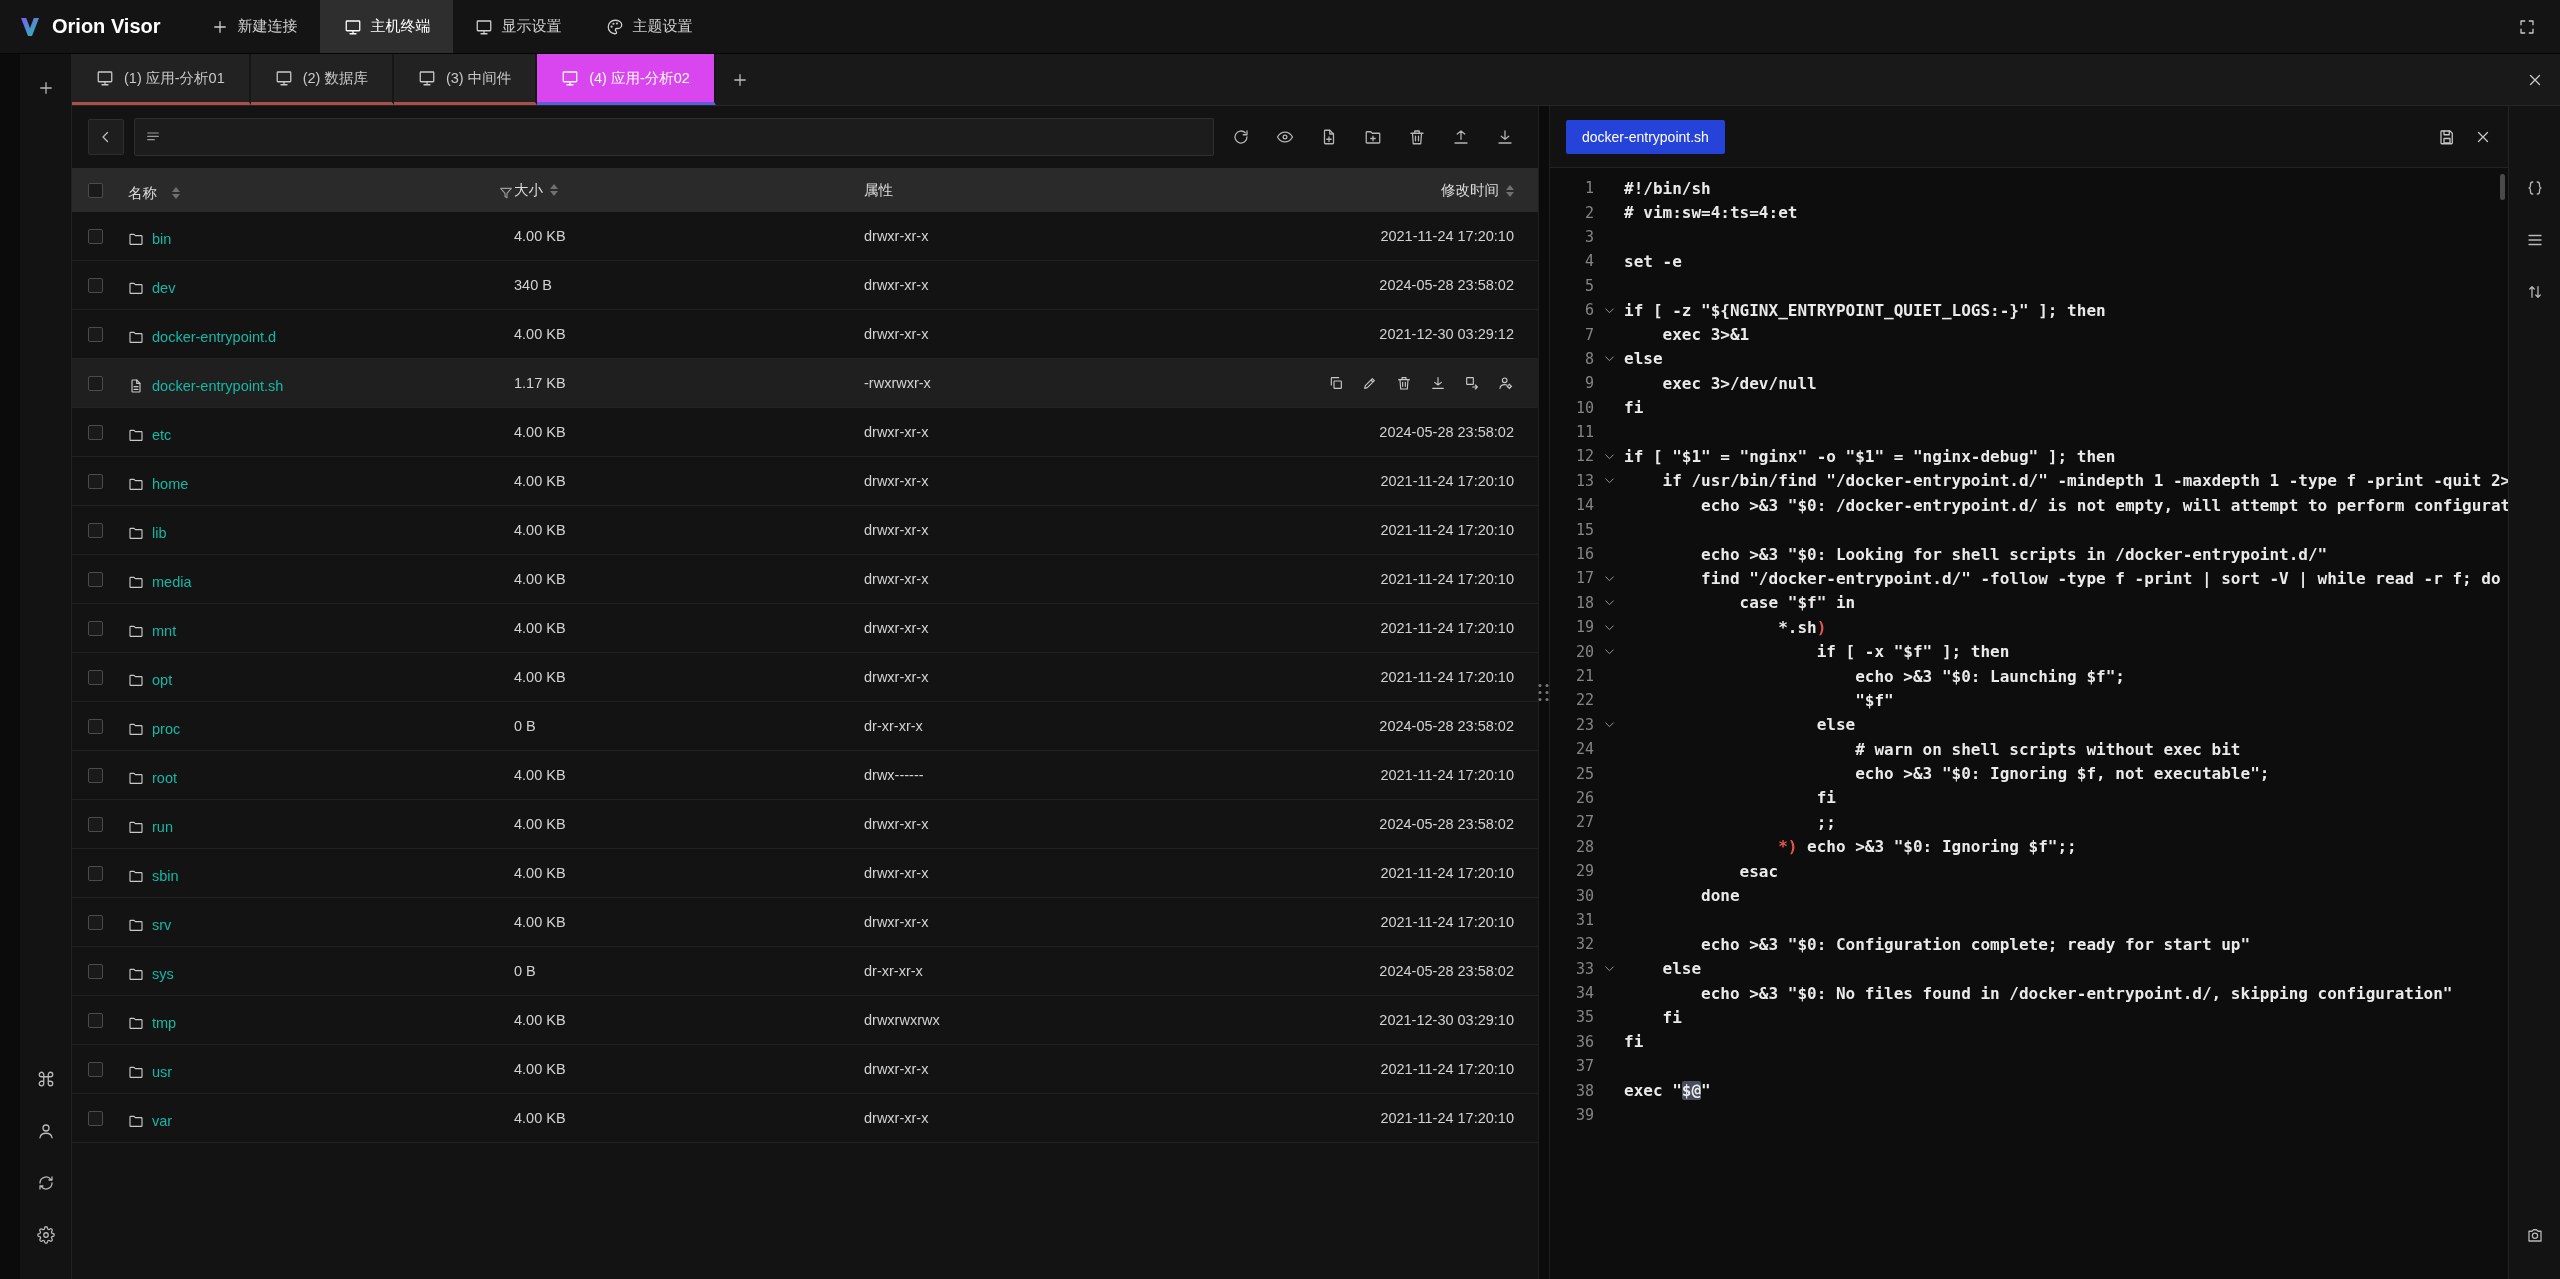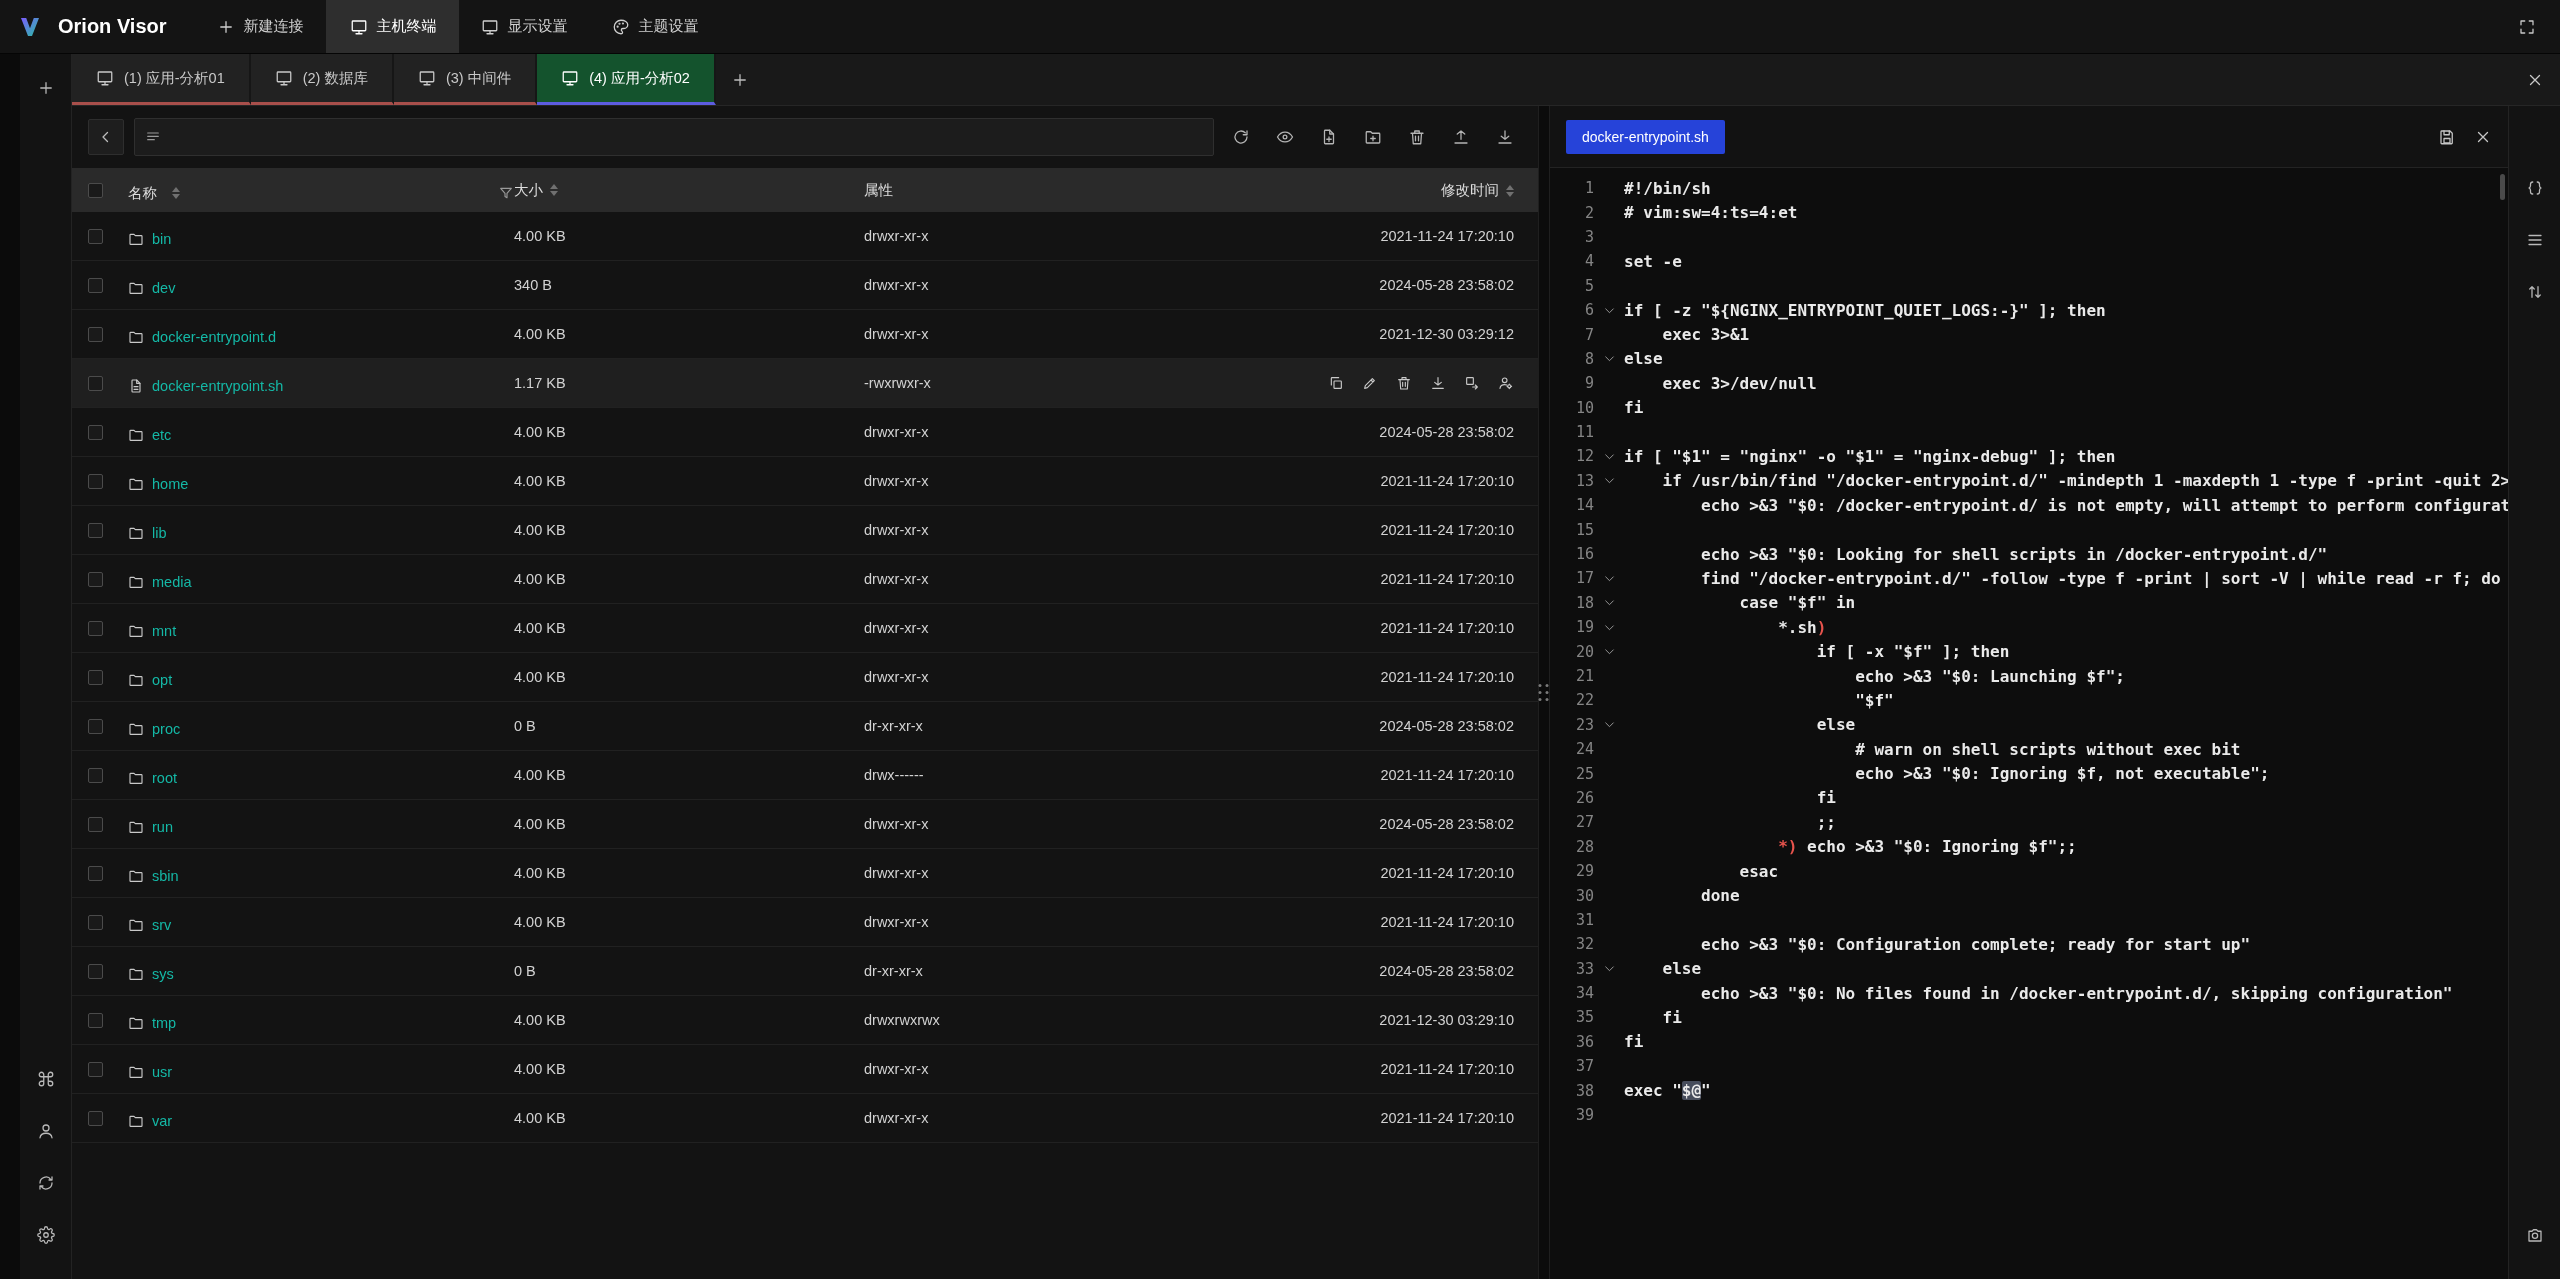--- a/index.html
+++ b/index.html
@@ -5,21 +5,21 @@
   * { margin:0; padding:0; box-sizing:border-box; }
   html,body { width:2560px; height:1279px; overflow:hidden; }
   body { background:#0b0b0b; color:#d8d8d8; font-family:"Liberation Sans",sans-serif; }
 
   .icon { display:inline-flex; align-items:center; justify-content:center; width:18px; height:18px; }
   .icon svg { width:100%; height:100%; fill:none; stroke:currentColor; stroke-width:1.7; stroke-linecap:round; stroke-linejoin:round; }
   .icon.sm { width:16px; height:16px; }
 
   
   .topbar { height:54px; display:flex; align-items:stretch; background:#141414; border-bottom:1px solid #050505; padding:0 20px 0 18px; }
-  .brand { display:flex; align-items:center; gap:16px; font-size:20px; font-weight:bold; color:#ffffff; margin-right:28px; }
+  .brand { display:flex; align-items:center; gap:10px; font-size:20px; font-weight:bold; color:#ffffff; margin-right:28px; }
   .brand .icon { width:24px; height:24px; }
   .brand .icon svg { stroke:none; }
   .menu-item { display:flex; align-items:center; gap:9px; padding:0 22px; font-size:15px; color:#cfcfcf; cursor:pointer; }
   .menu-item.active { background:#2e2e2e; color:#ffffff;padding-left:24px; }
   .topbar .spacer { flex:1; }
   .top-btn { display:flex; align-items:center; color:#c9c9c9; padding:0 4px; }
 
   
   .app-body { display:flex; height:1225px;padding-left:20px; }
   .rail { width:52px; background:#131313; display:flex; flex-direction:column; align-items:center; flex-shrink:0; }
@@ -27,21 +27,21 @@
   #right-rail { border-left:1px solid #232323; padding-top:64px; }
   .rail-btn { width:36px; height:36px; display:flex; align-items:center; justify-content:center; color:#b9b9b9; margin-bottom:16px; }
   .rail .spacer { flex:1; }
   .rail .bottom { display:flex; flex-direction:column; align-items:center; padding-bottom:10px; }
 
   .main { flex:1; display:flex; flex-direction:column; min-width:0; }
 
   
   .tabrow { height:52px; background:#191919; display:flex; align-items:stretch; border-bottom:1px solid #262626; }
   .tab { display:flex; align-items:center; gap:10px; padding:0 24px; font-size:14.5px; color:#c9c9c9; background:#222222; border-right:2px solid #161616; border-bottom:3px solid transparent; cursor:pointer; }
-  .tab.active { background:#14532d; color:#ffffff; }
+  .tab.active { background:#d946ef; color:#ffffff; }
   .add-tab { width:48px; display:flex; align-items:center; justify-content:center; color:#bdbdbd; }
   .close-tabs { margin-left:auto; margin-right:16px; display:flex; align-items:center; color:#c9c9c9; }
 
   .content { flex:1; display:flex; min-height:0; }
 
   
   .file-panel { width:1466px; flex-shrink:0; display:flex; flex-direction:column; background:#131313; }
   .fp-toolbar { height:62px; display:flex; align-items:center; gap:10px; padding:0 16px; }
   .back-btn { width:36px; height:36px; background:#1e1e1e; border:1px solid #2e2e2e; border-radius:2px; display:flex; align-items:center; justify-content:center; color:#bdbdbd; flex-shrink:0; }
   .path-input { flex:1; height:38px; background:#1c1c1c; border:1px solid #2f2f2f; border-radius:2px; display:flex; align-items:center; gap:8px; padding:0 10px; color:#9a9a9a; }

